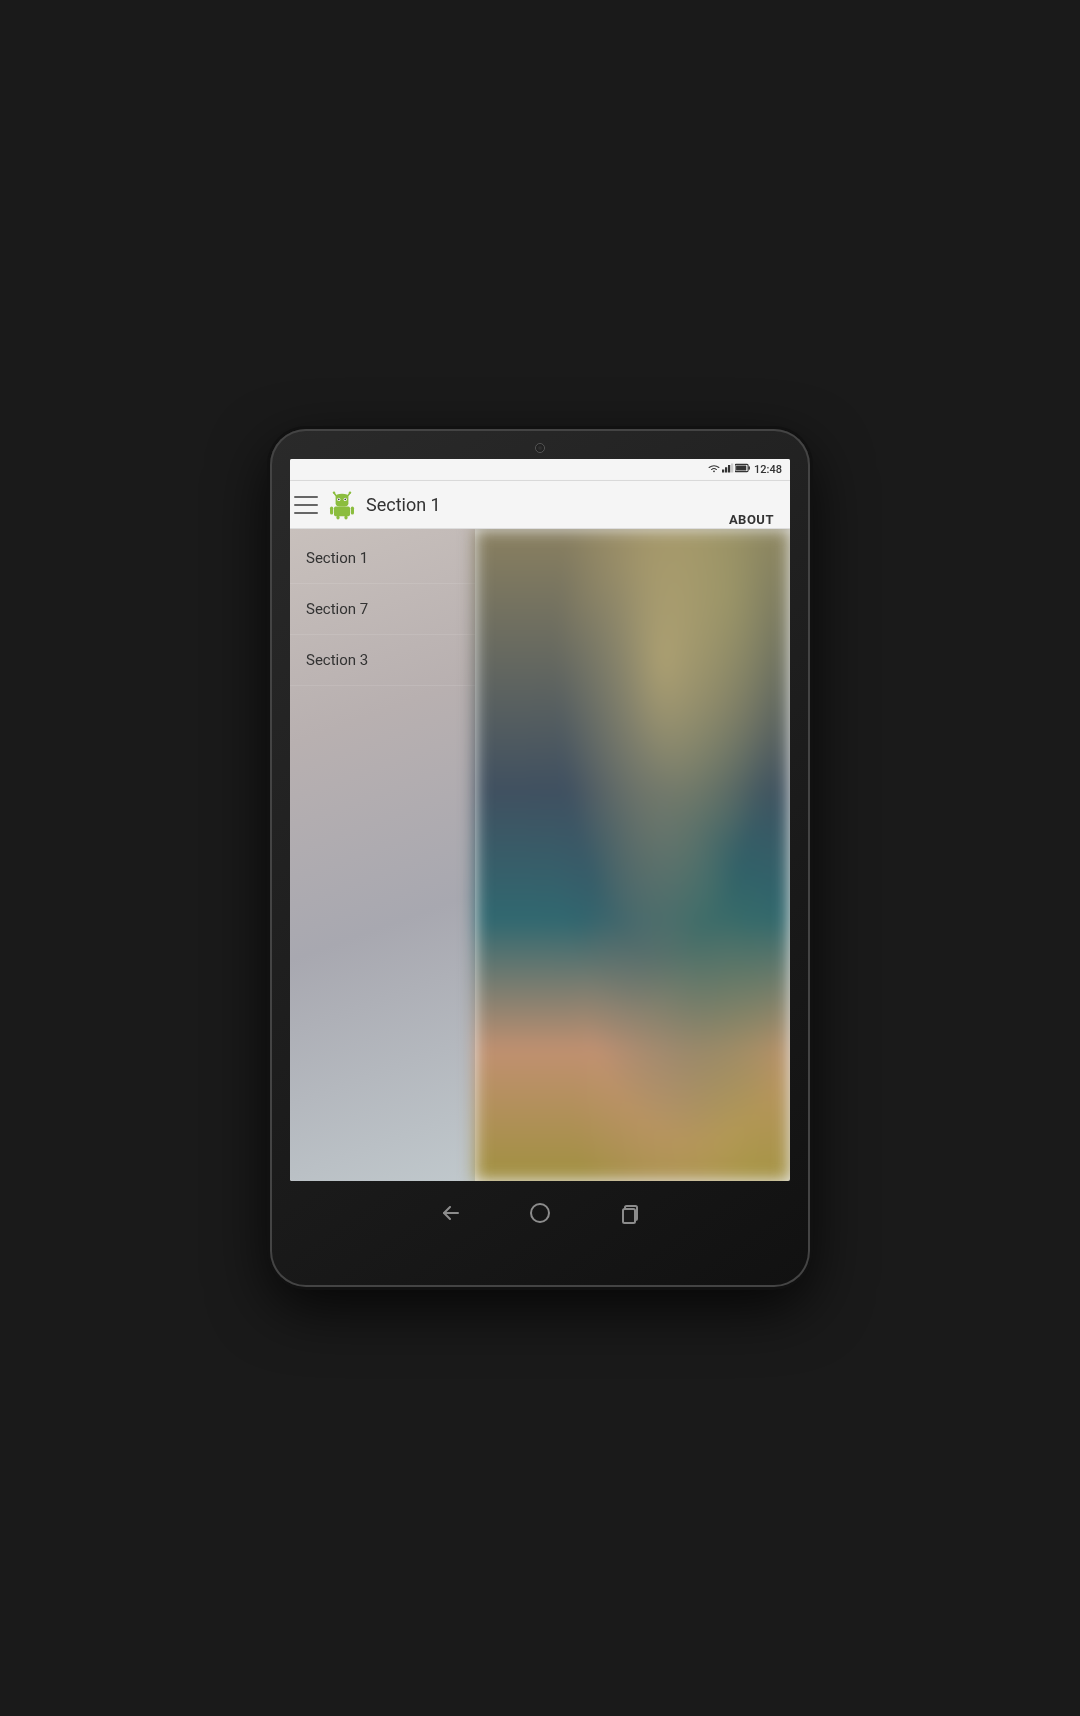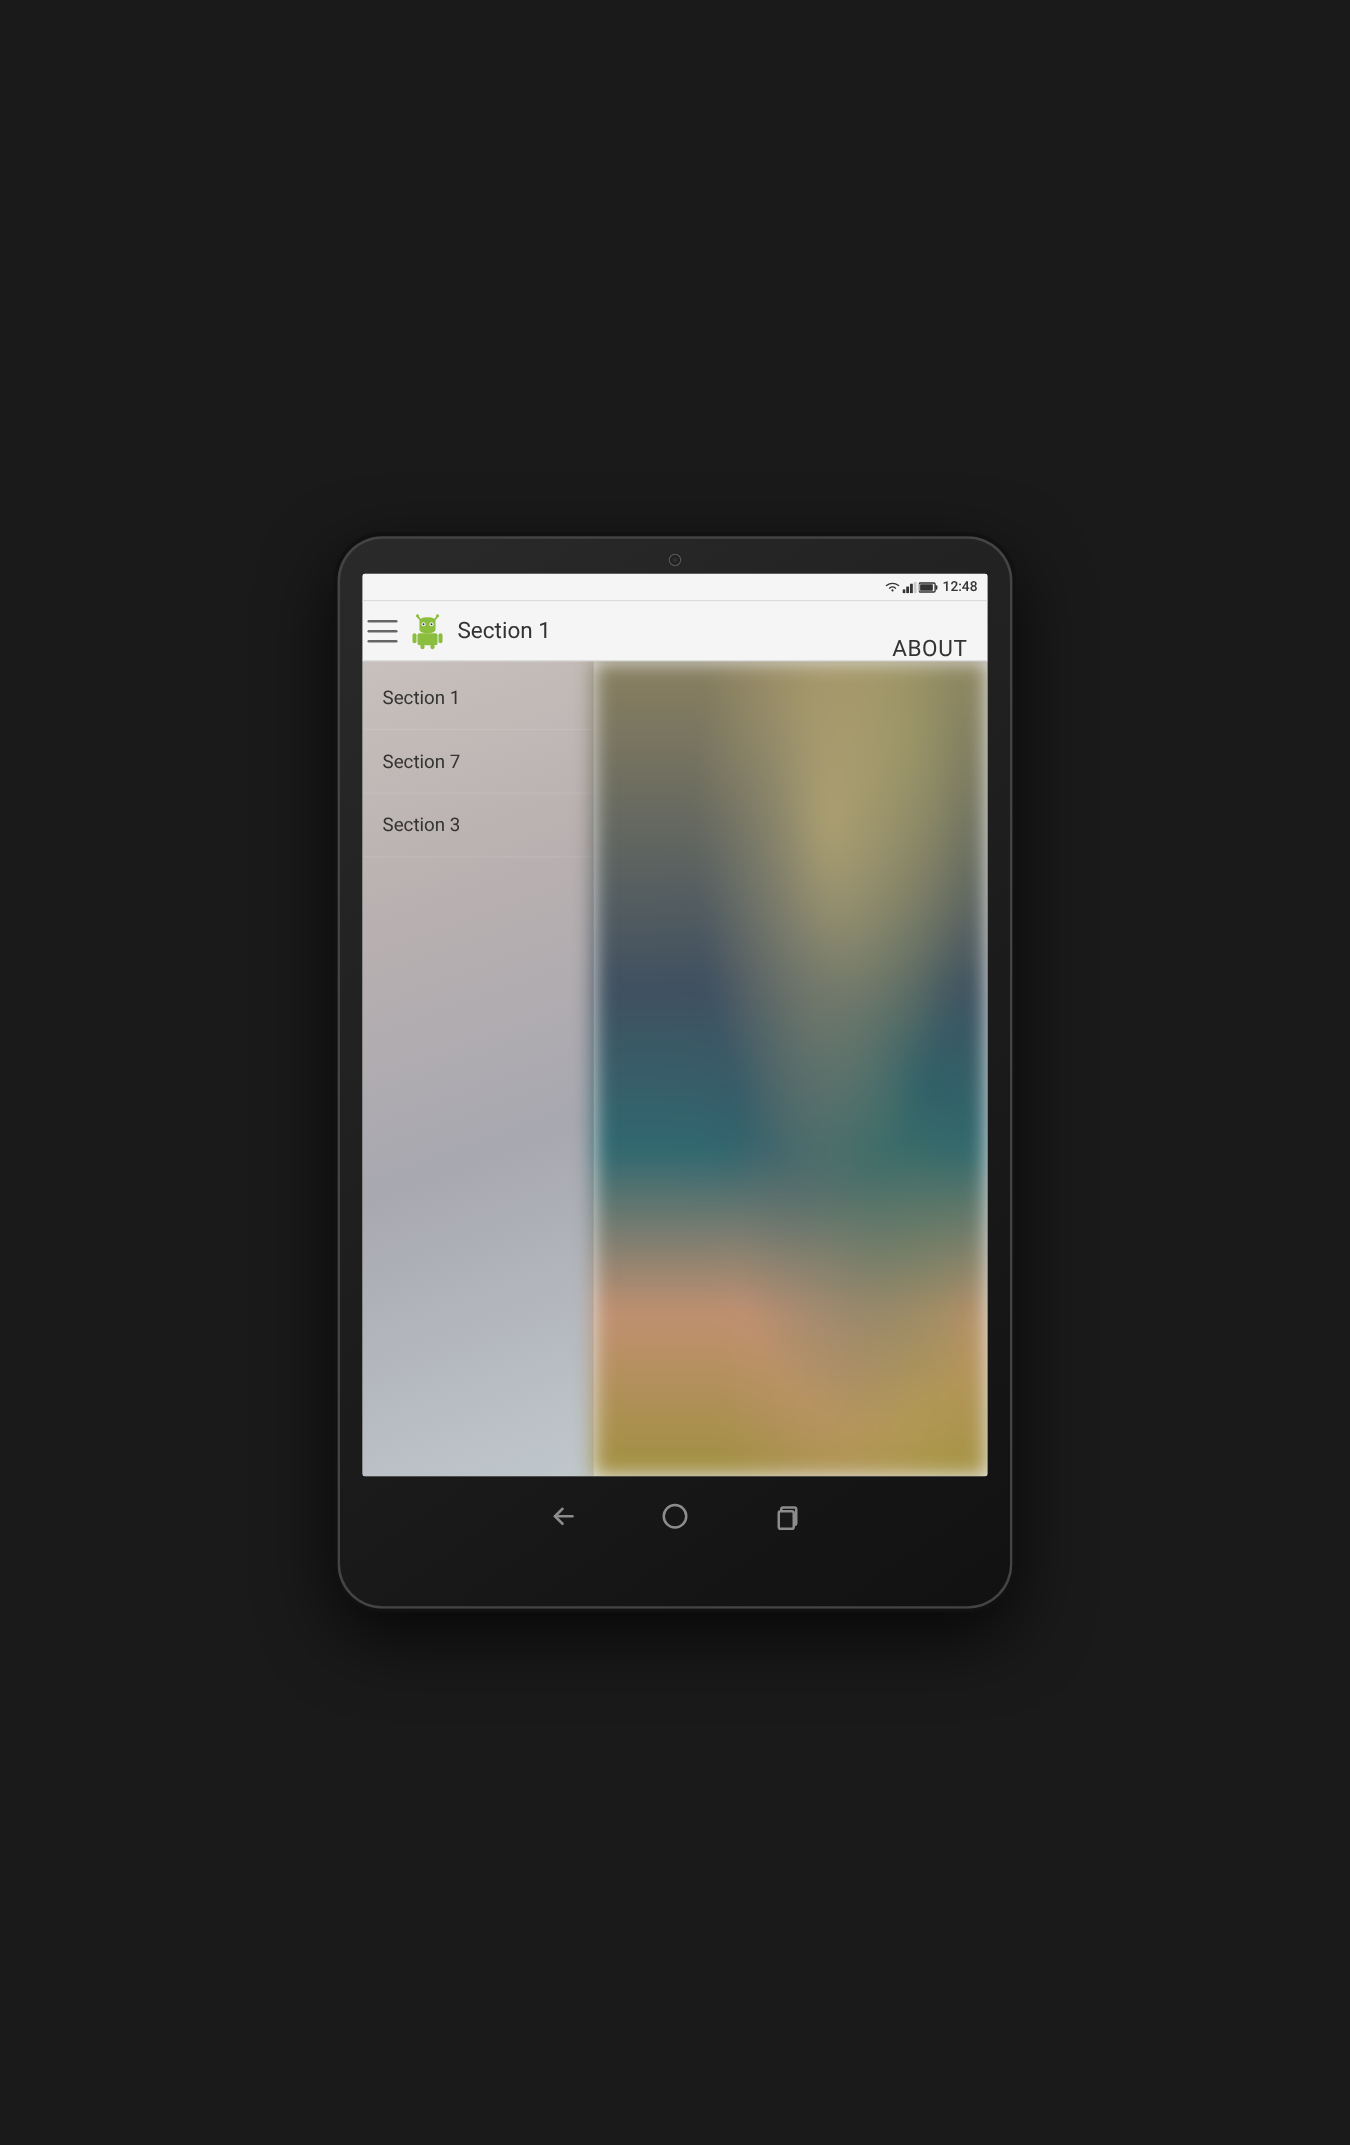--- a/index.html
+++ b/index.html
@@ -60,21 +60,20 @@
       display: flex;
       justify-content: flex-end;
       align-items: center;
       padding: 0 8px;
       gap: 4px;
       border-bottom: 1px solid #ddd;
     }
 
     .status-icons {
       display: flex;
-      align-items: center;
       gap: 1px;
     }
 
     .time-text {
       font-size: 11px;
       color: #333;
       font-weight: 500;
       margin-left: 2px;
     }
 
@@ -113,23 +112,23 @@
     }
 
     .app-title {
       flex: 1;
       font-size: 18px;
       color: #333;
       font-weight: 400;
     }
 
     .about-button {
-      font-size: 18px;
+      font-size: 13px;
       color: #333;
-      font-weight: 400;
+      font-weight: 700;
       letter-spacing: 0.5px;
       cursor: pointer;
       padding: 4px 8px;
       text-transform: uppercase;
       margin-top: 29px;
     }
 
     
     .main-content {
       display: flex;

